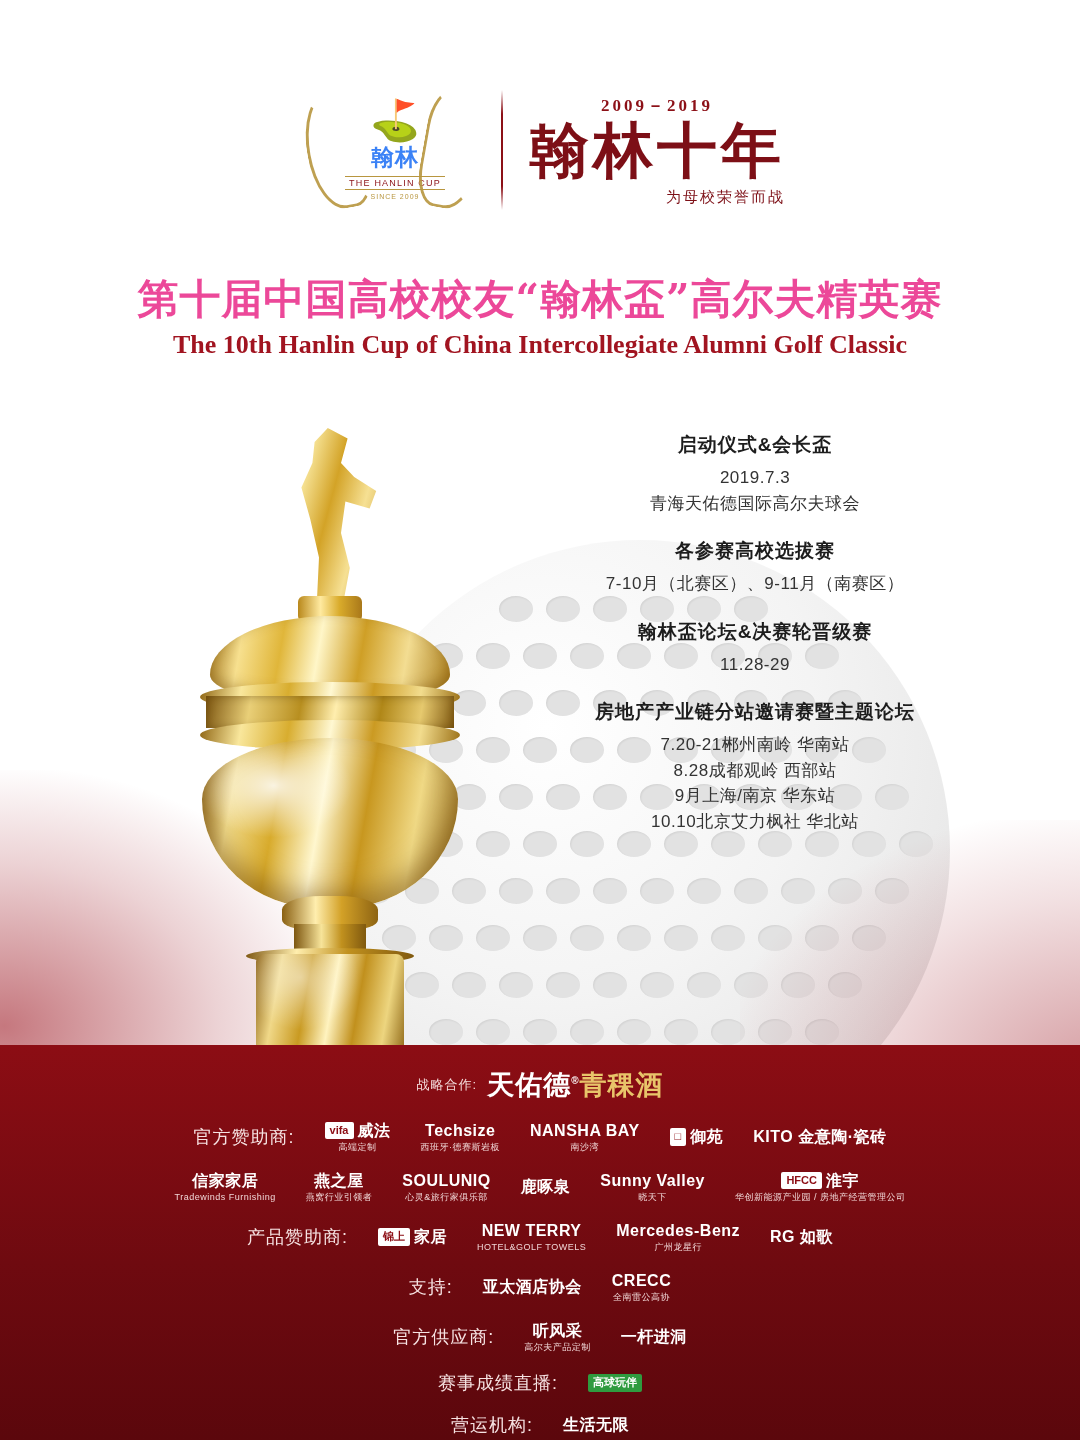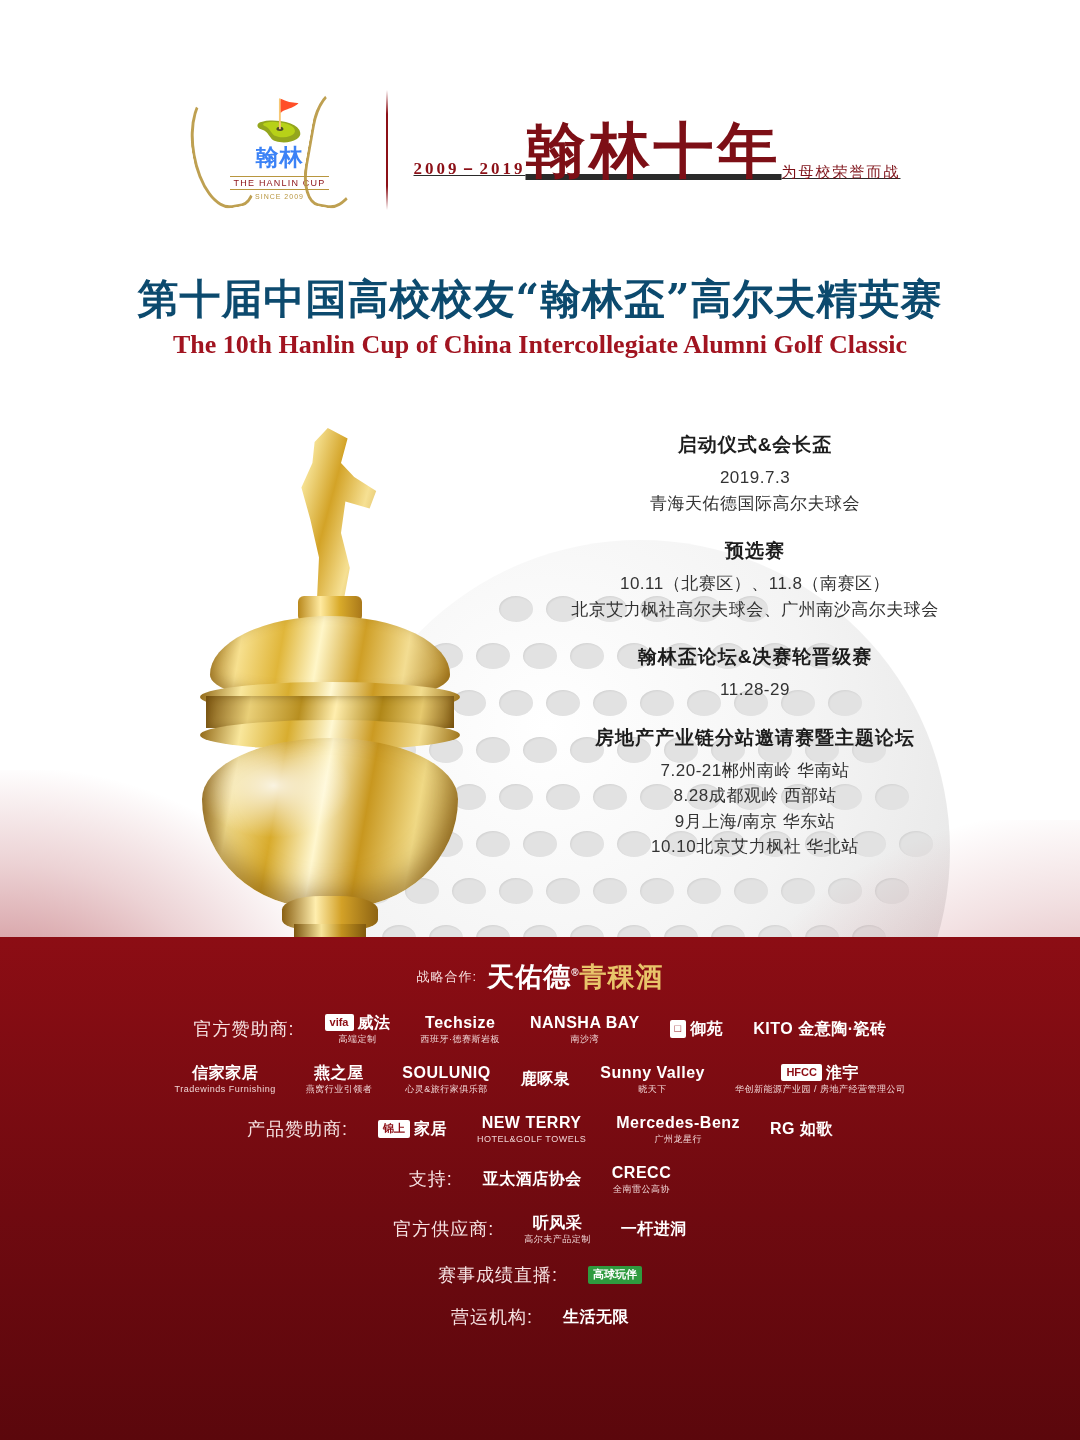--- a/index.html
+++ b/index.html
@@ -110,23 +110,22 @@
     margin-top: 3px;
   }
   .divider-v {
     width: 2px;
     height: 120px;
     background: linear-gradient(to bottom, rgba(140,16,23,0), #8c1017 20%, #8c1017 80%, rgba(140,16,23,0));
     margin: 0 26px 0 6px;
   }
   .logo-text {
     display: flex;
-    flex-direction: row;
-    align-items: flex-end;
-    text-decoration: underline;
+    flex-direction: column;
+    align-items: center;
   }
   .logo-years {
     font-size: 17px;
     letter-spacing: 3px;
     color: #8c1017;
     font-weight: bold;
     margin-bottom: 2px;
     font-family: "Liberation Serif", serif;
   }
   .logo-big {
@@ -146,21 +145,21 @@
   }
 
   
   .title-cn {
     position: absolute;
     top: 272px;
     left: 0; right: 0;
     text-align: center;
     font-size: 41px;
     font-weight: bold;
-    color: #0c4a6e;
+    color: #ec4899;
     letter-spacing: 1px;
     font-family: "DejaVu Serif", serif;
   }
   .title-en {
     position: absolute;
     top: 330px;
     left: 0; right: 0;
     text-align: center;
     font-size: 26px;
     font-weight: bold;
@@ -305,21 +304,21 @@
     font-size: 17px;
     color: #333333;
     line-height: 1.5;
     letter-spacing: .5px;
   }
 
   
   .footer {
     position: absolute;
     left: 0; right: 0; bottom: 0;
-    height: 503px;
+    height: 395px;
     background: linear-gradient(to bottom, #8c0d14 0%, #6f0a10 55%, #5b070c 100%);
     color: #ffffff;
   }
   .f-strategic {
     display: flex;
     align-items: center;
     justify-content: center;
     gap: 10px;
     padding-top: 22px;
   }
@@ -544,23 +543,22 @@
   <div class="tr-base-bottom"></div>
 </div>
 
 <div class="schedule" id="schedule">
     <div class="sch-group">
       <div class="sch-head">启动仪式&amp;会长盃</div>
       <div class="sch-line">2019.7.3</div>
       <div class="sch-line">青海天佑德国际高尔夫球会</div>
     </div>
     <div class="sch-group">
-      <div class="sch-head">预选赛</div>
-      <div class="sch-line">10.11（北赛区）、11.8（南赛区）</div>
-      <div class="sch-line">北京艾力枫社高尔夫球会、广州南沙高尔夫球会</div>
+      <div class="sch-head">各参赛高校选拔赛</div>
+      <div class="sch-line">7-10月（北赛区）、9-11月（南赛区）</div>
     </div>
     <div class="sch-group">
       <div class="sch-head">翰林盃论坛&amp;决赛轮晋级赛</div>
       <div class="sch-line">11.28-29</div>
     </div>
     <div class="sch-group">
       <div class="sch-head">房地产产业链分站邀请赛暨主题论坛</div>
       <div class="sch-line">7.20-21郴州南岭  华南站</div>
       <div class="sch-line">8.28成都观岭  西部站</div>
       <div class="sch-line">9月上海/南京  华东站</div>

